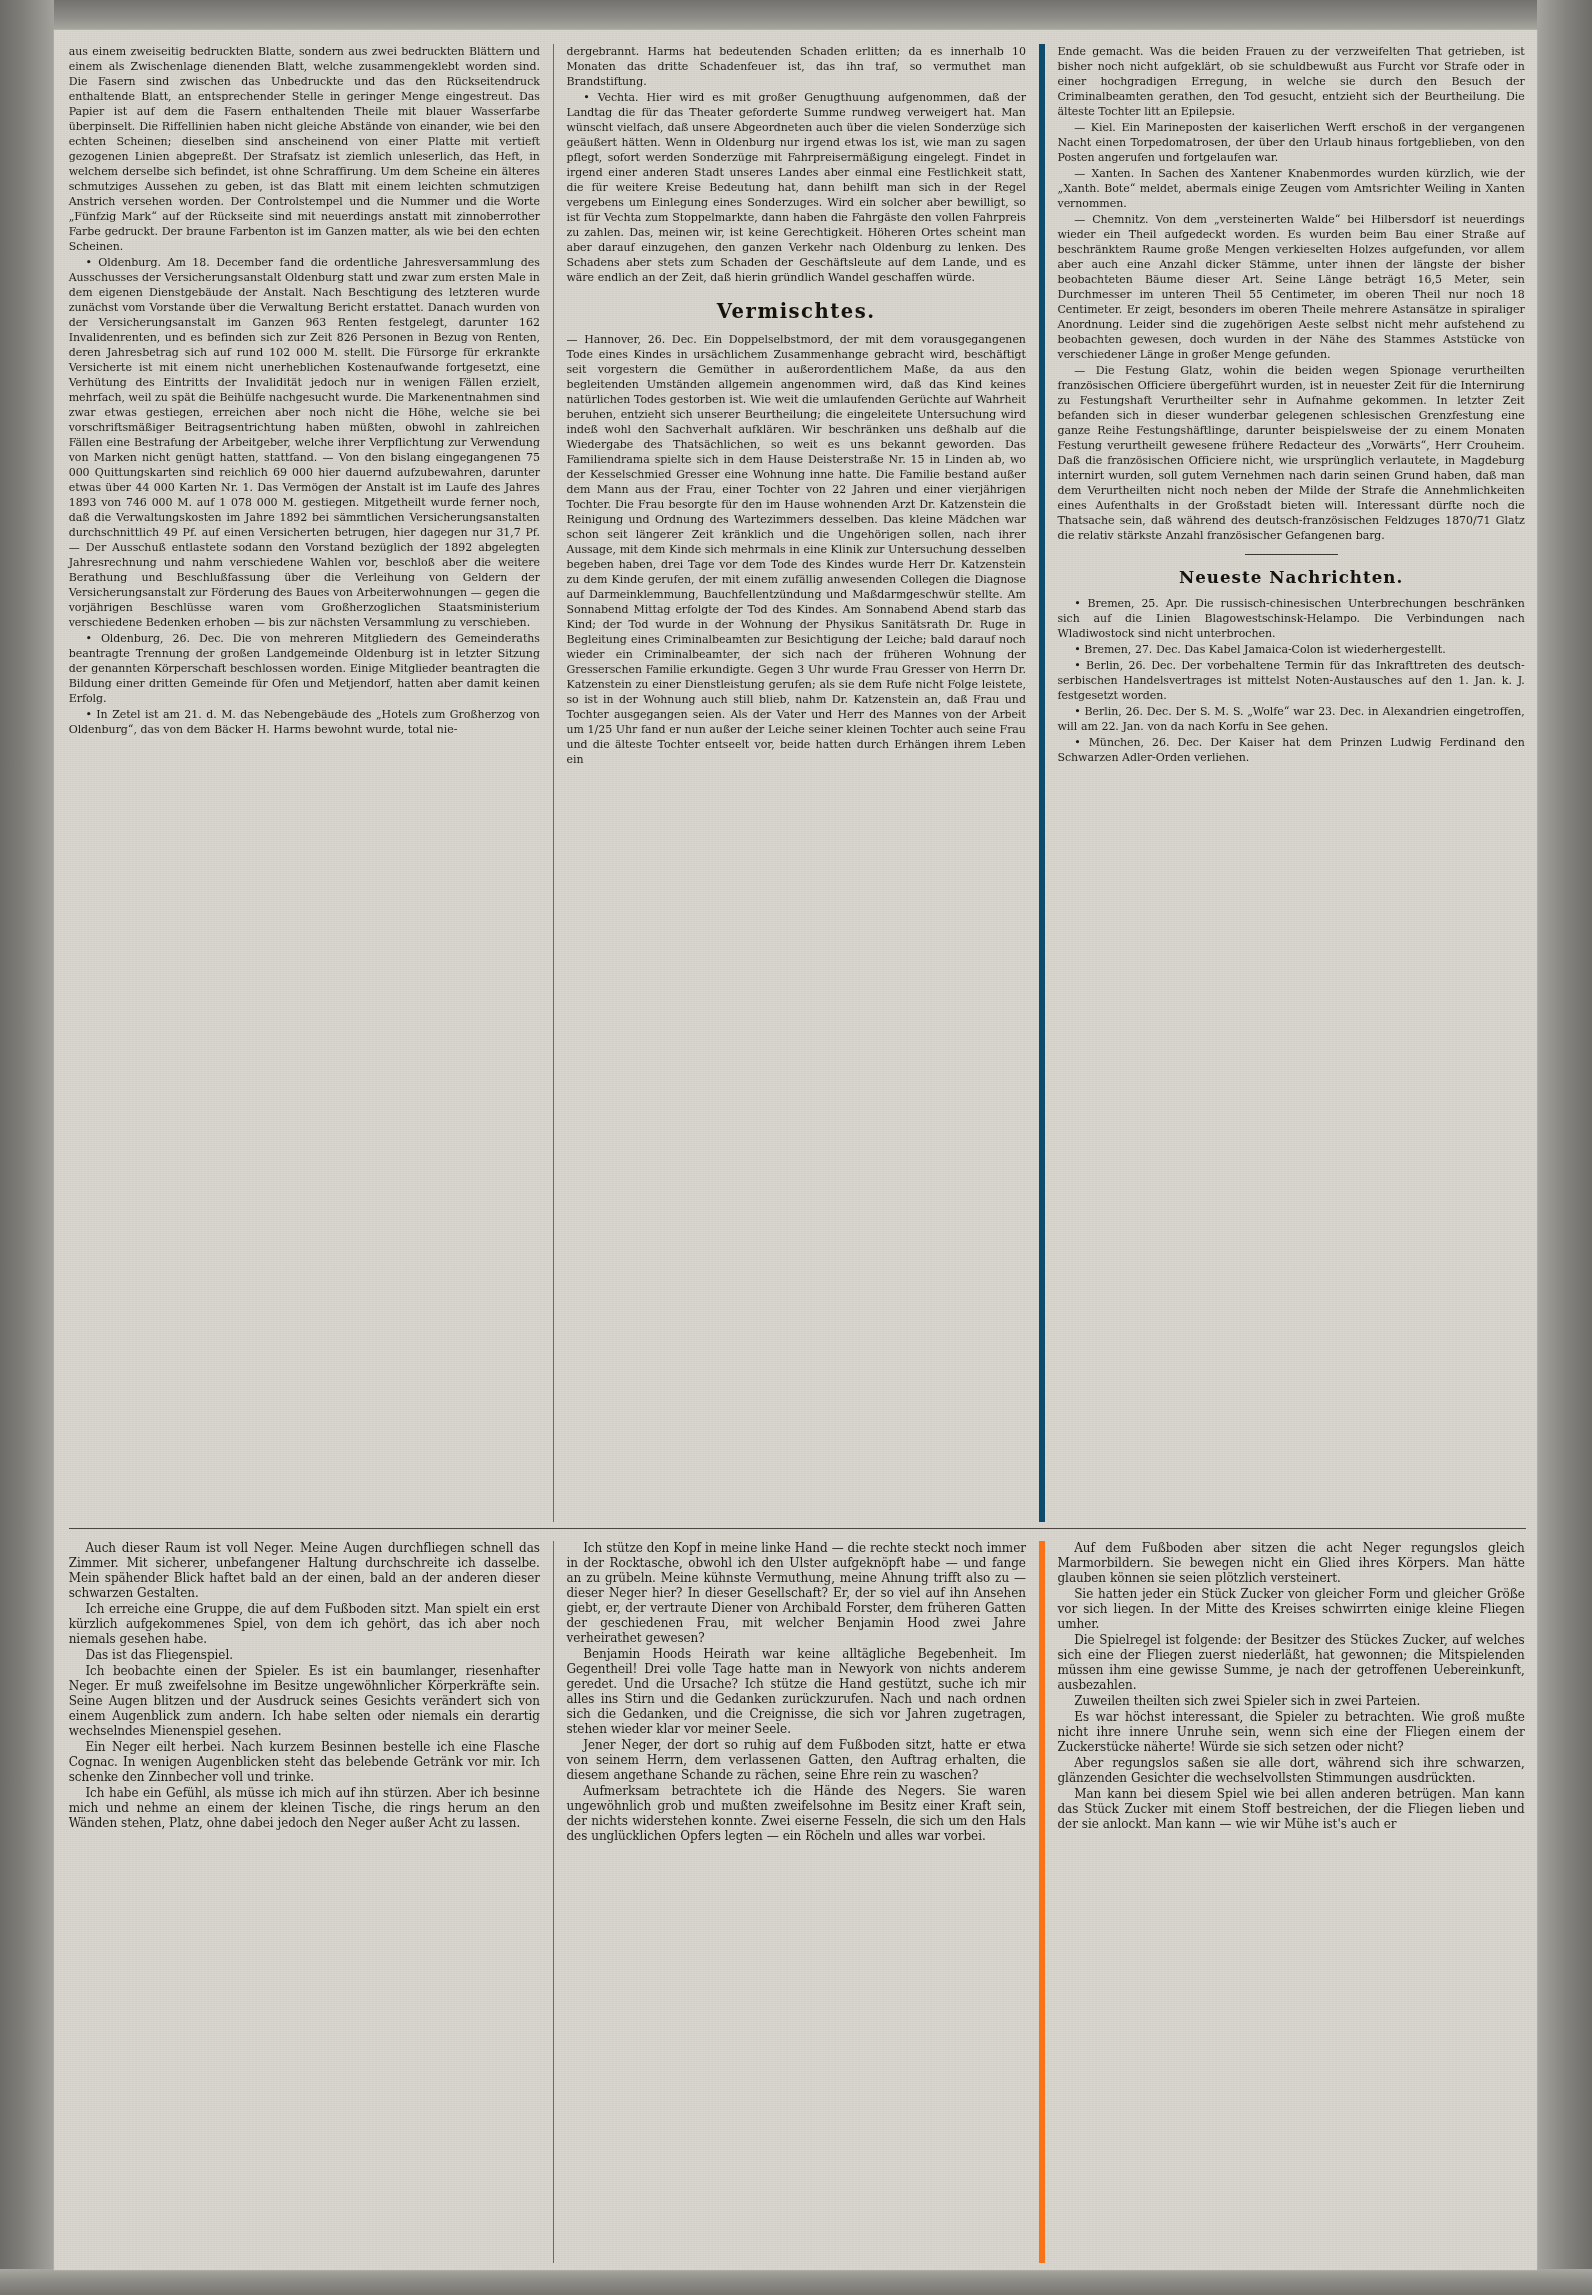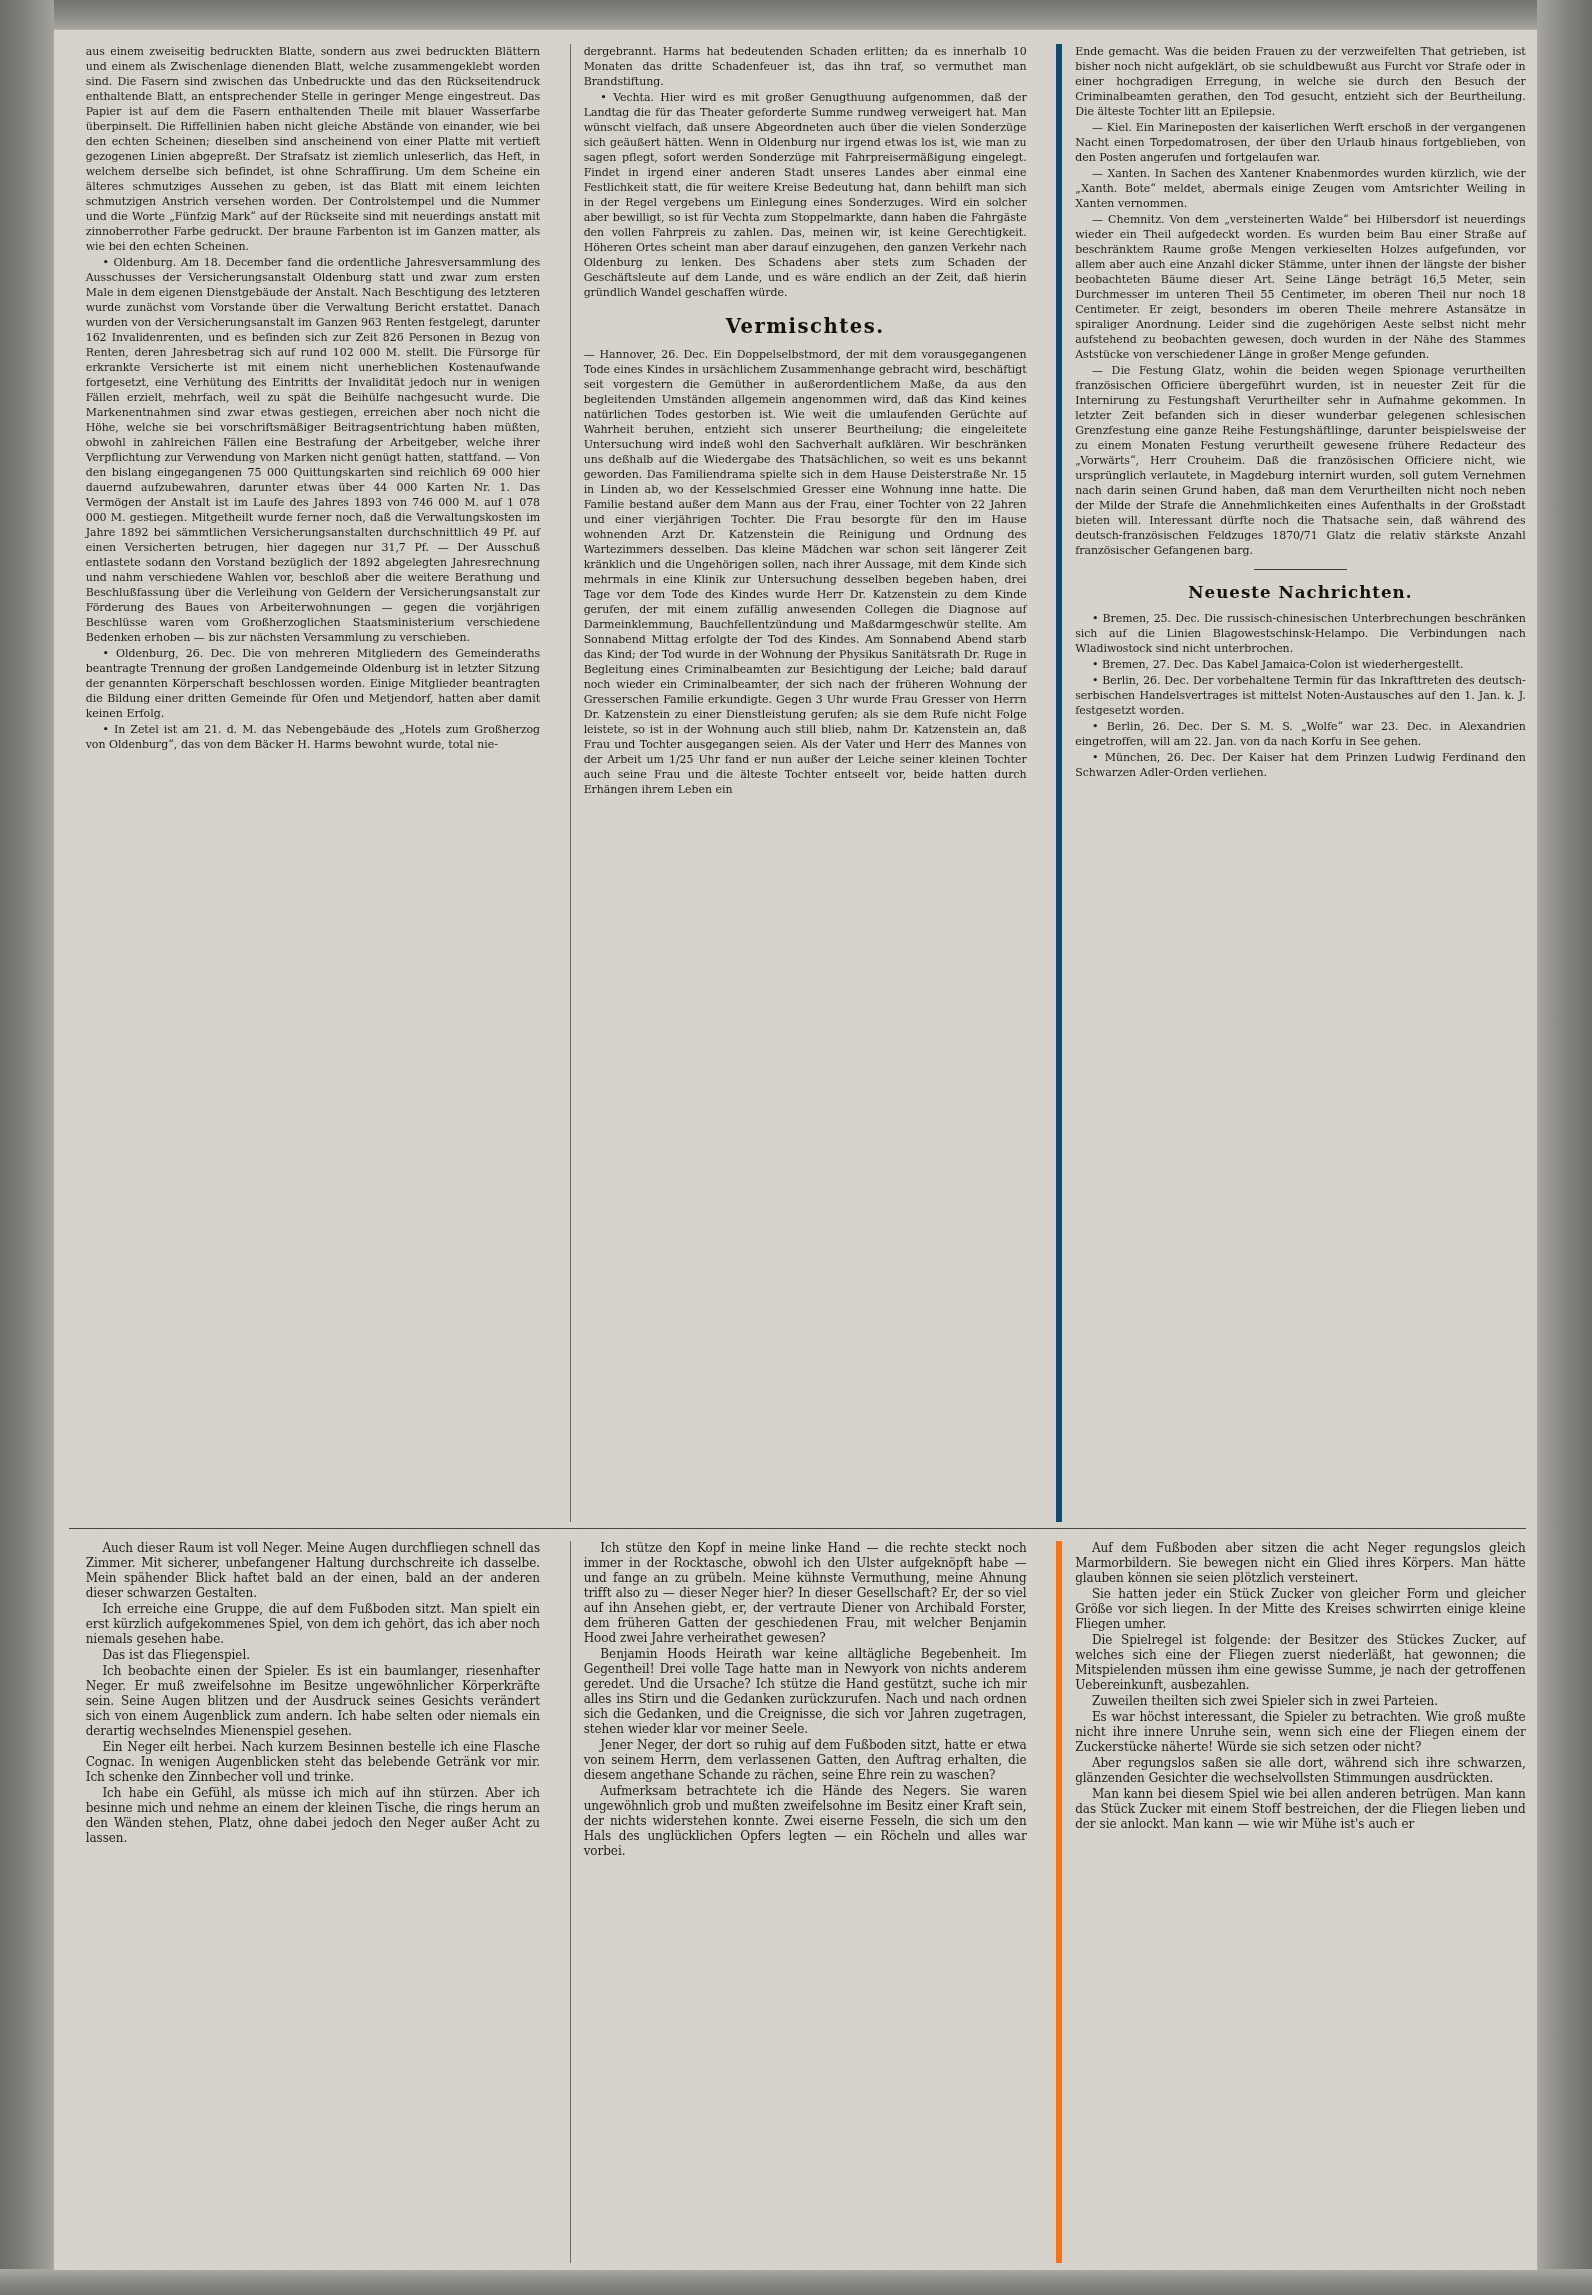--- a/index.html
+++ b/index.html
@@ -65,21 +65,20 @@
     position: absolute;
     left: 0; top: 0;
     width: 1457px;
     height: 1478px;
     display: flex;
     gap: 0;
   }
   .col {
     position: relative;
     box-sizing: border-box;
-    margin-left: 17px;
   }
   .col.c1 { width: 484px; padding-right: 12.8px; }
   .col.c2 { width: 486px; padding: 0 12.8px; border-left: 1px solid #6b6862; }
   .col.c3 { width: 486px; padding-left: 12.8px; border-left: 6px solid #0c4a6e; }
 
   p {
     margin: 0 0 1px 0;
     font-size: 11px;
     line-height: 15px;
     text-align: justify;
@@ -163,21 +162,21 @@
       </div>
 
       <div class="col c3">
         <p>Ende gemacht. Was die beiden Frauen zu der verzweifelten That getrieben, ist bisher noch nicht aufgeklärt, ob sie schuldbewußt aus Furcht vor Strafe oder in einer hochgradigen Erregung, in welche sie durch den Besuch der Criminalbeamten gerathen, den Tod gesucht, entzieht sich der Beurtheilung. Die älteste Tochter litt an Epilepsie.</p>
         <p class="ind">— Kiel. Ein Marineposten der kaiserlichen Werft erschoß in der vergangenen Nacht einen Torpedomatrosen, der über den Urlaub hinaus fortgeblieben, von den Posten angerufen und fortgelaufen war.</p>
         <p class="ind">— Xanten. In Sachen des Xantener Knabenmordes wurden kürzlich, wie der „Xanth. Bote“ meldet, abermals einige Zeugen vom Amtsrichter Weiling in Xanten vernommen.</p>
         <p class="ind">— Chemnitz. Von dem „versteinerten Walde“ bei Hilbersdorf ist neuerdings wieder ein Theil aufgedeckt worden. Es wurden beim Bau einer Straße auf beschränktem Raume große Mengen verkieselten Holzes aufgefunden, vor allem aber auch eine Anzahl dicker Stämme, unter ihnen der längste der bisher beobachteten Bäume dieser Art. Seine Länge beträgt 16,5 Meter, sein Durchmesser im unteren Theil 55 Centimeter, im oberen Theil nur noch 18 Centimeter. Er zeigt, besonders im oberen Theile mehrere Astansätze in spiraliger Anordnung. Leider sind die zugehörigen Aeste selbst nicht mehr aufstehend zu beobachten gewesen, doch wurden in der Nähe des Stammes Aststücke von verschiedener Länge in großer Menge gefunden.</p>
         <p class="ind">— Die Festung Glatz, wohin die beiden wegen Spionage verurtheilten französischen Officiere übergeführt wurden, ist in neuester Zeit für die Internirung zu Festungshaft Verurtheilter sehr in Aufnahme gekommen. In letzter Zeit befanden sich in dieser wunderbar gelegenen schlesischen Grenzfestung eine ganze Reihe Festungshäftlinge, darunter beispielsweise der zu einem Monaten Festung verurtheilt gewesene frühere Redacteur des „Vorwärts“, Herr Crouheim. Daß die französischen Officiere nicht, wie ursprünglich verlautete, in Magdeburg internirt wurden, soll gutem Vernehmen nach darin seinen Grund haben, daß man dem Verurtheilten nicht noch neben der Milde der Strafe die Annehmlichkeiten eines Aufenthalts in der Großstadt bieten will. Interessant dürfte noch die Thatsache sein, daß während des deutsch-französischen Feldzuges 1870/71 Glatz die relativ stärkste Anzahl französischer Gefangenen barg.</p>
         <div class="dash-rule"></div>
         <div class="hdr small">Neueste Nachrichten.</div>
-        <p class="ind">• Bremen, 25. Dec. Die russisch-chinesischen Unterbrechungen beschränken sich auf die Linien Blagowestschinsk-Helampo. Die Verbindungen nach Wladiwostock sind nicht unterbrochen.</p>
+        <p class="ind">• Bremen, 25. Apr. Die russisch-chinesischen Unterbrechungen beschränken sich auf die Linien Blagowestschinsk-Helampo. Die Verbindungen nach Wladiwostock sind nicht unterbrochen.</p>
         <p class="ind">• Bremen, 27. Dec. Das Kabel Jamaica-Colon ist wiederhergestellt.</p>
         <p class="ind">• Berlin, 26. Dec. Der vorbehaltene Termin für das Inkrafttreten des deutsch-serbischen Handelsvertrages ist mittelst Noten-Austausches auf den 1. Jan. k. J. festgesetzt worden.</p>
         <p class="ind">• Berlin, 26. Dec. Der S. M. S. „Wolfe“ war 23. Dec. in Alexandrien eingetroffen, will am 22. Jan. von da nach Korfu in See gehen.</p>
         <p class="ind">• München, 26. Dec. Der Kaiser hat dem Prinzen Ludwig Ferdinand den Schwarzen Adler-Orden verliehen.</p>
       </div>
     </div>
 
     <div class="mid-rule"></div>
 
     <div class="lower">

